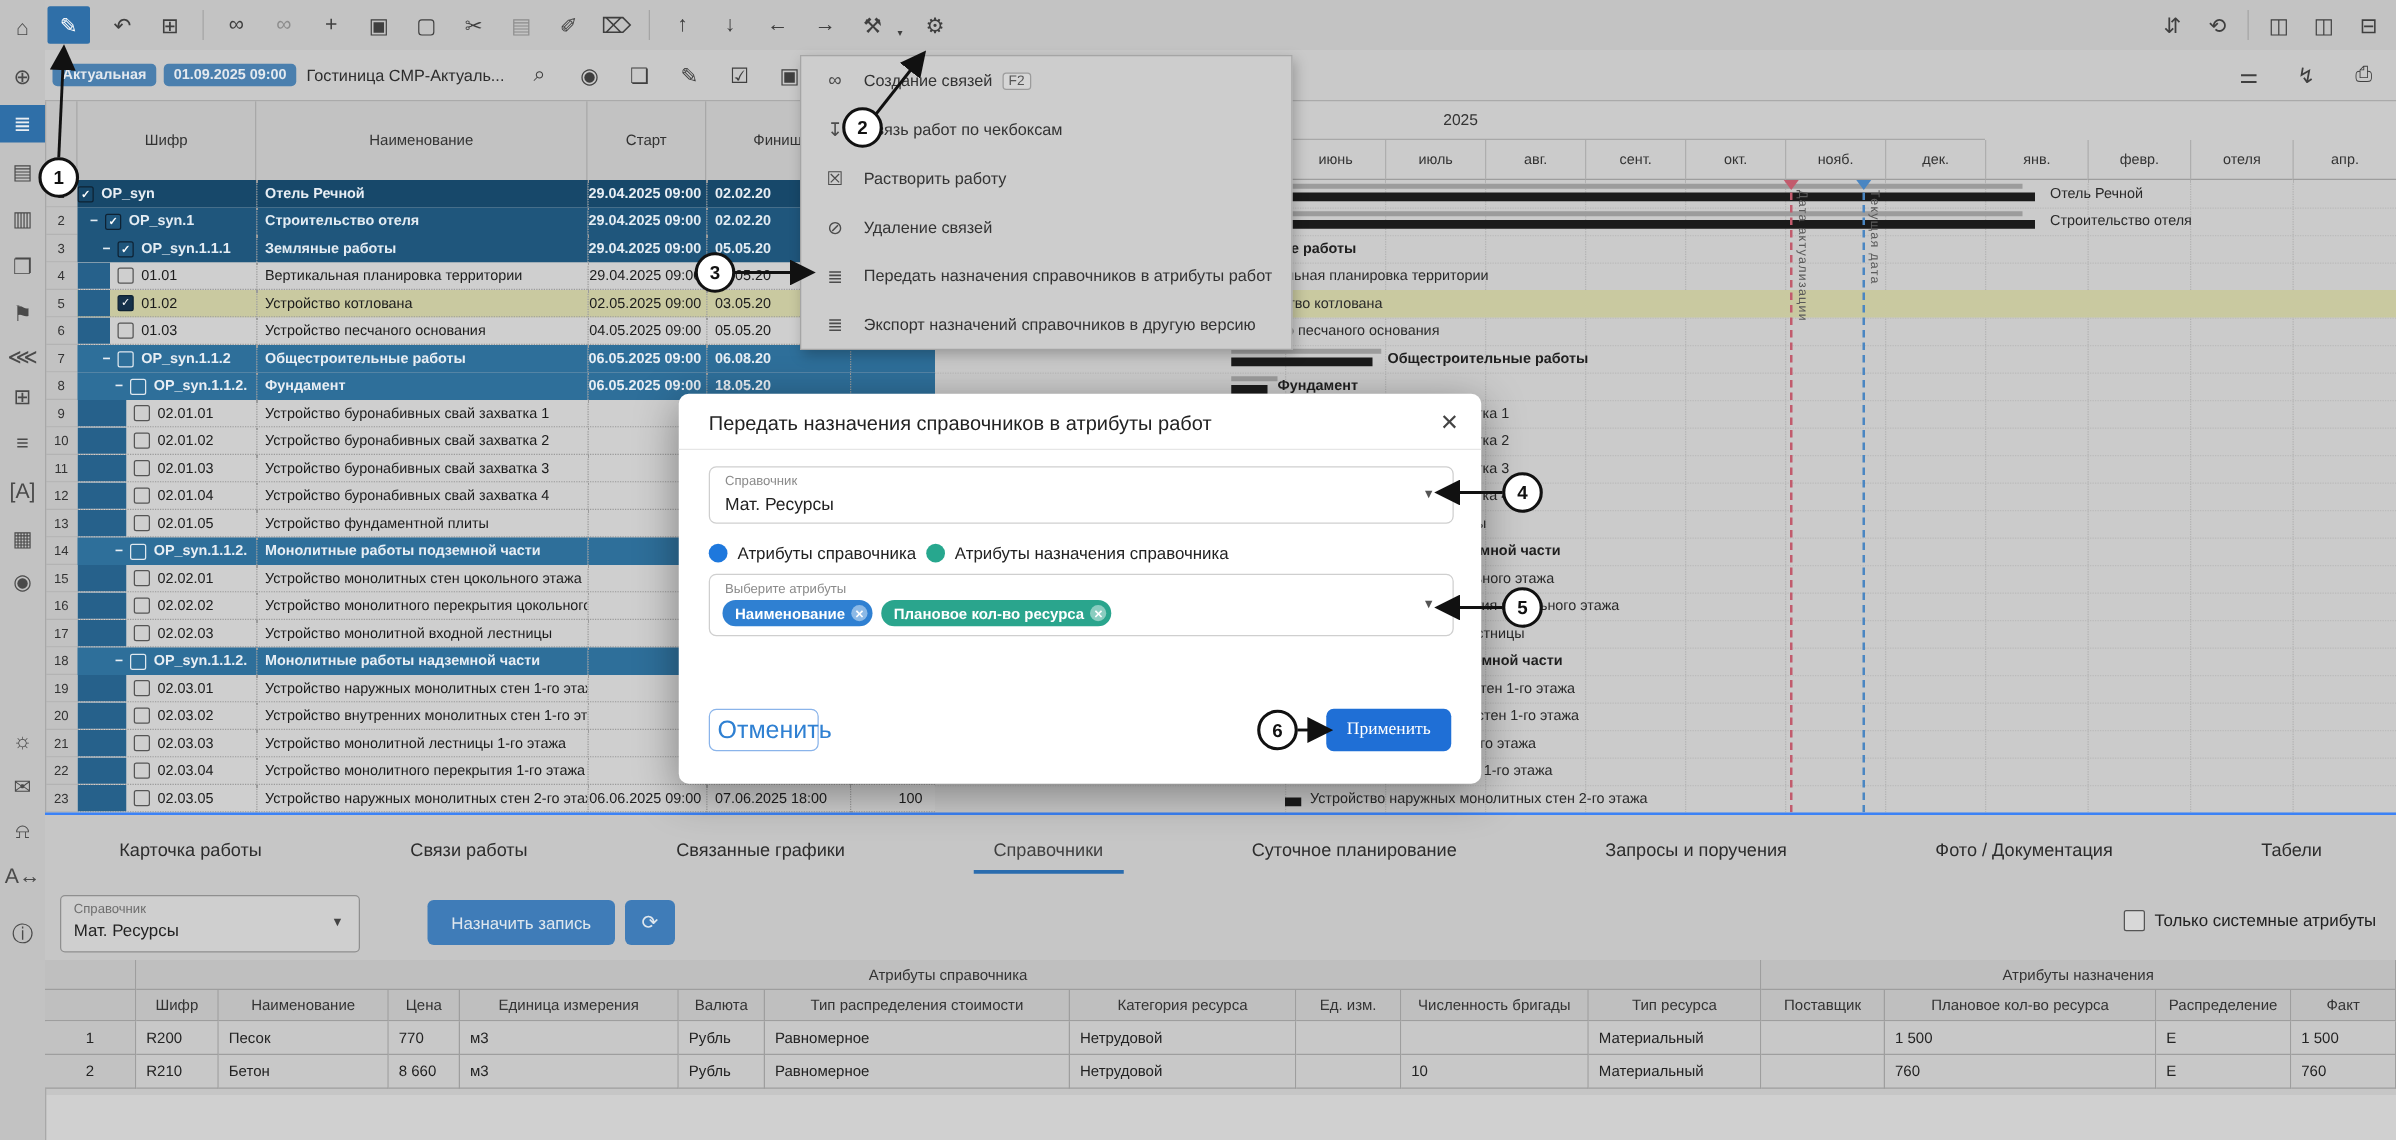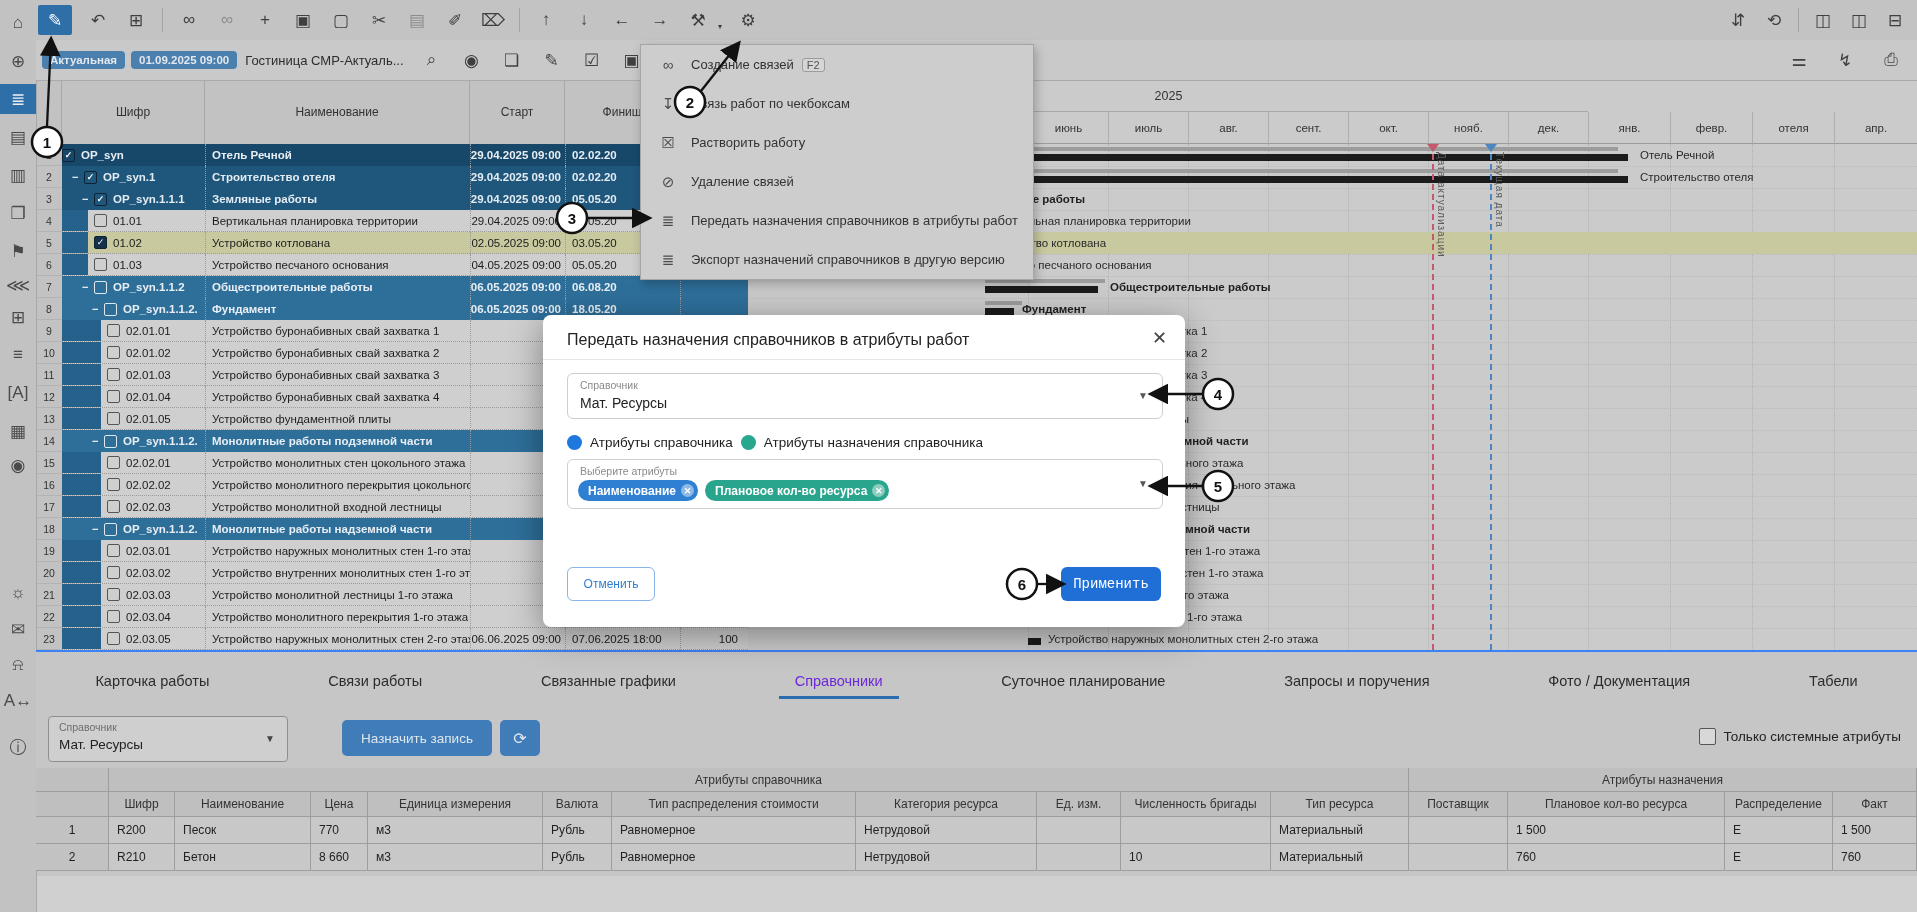--- a/index.html
+++ b/index.html
@@ -61,21 +61,21 @@
   #menu{left:640px;top:44px;width:392px;height:234px;background:#cdcdcd;border:1px solid #a5a5a5;
         box-shadow:2px 4px 10px rgba(0,0,0,.25);z-index:20;}
   .mi{position:absolute;left:0;width:100%;height:39px;display:flex;align-items:center;cursor:pointer;}
   .mi-ic{width:22px;margin-left:16px;margin-right:12px;font-size:15px;color:#4c4c4c;text-align:center;}
   .mi-label{font-size:13px;color:#333;white-space:nowrap;}
   .kbd{margin-left:8px;font-size:11px;color:#555;border:1px solid #9c9c9c;border-radius:3px;background:#d6d6d6;padding:0 4px;}
   
   #tabs{left:36px;top:650px;width:1881px;height:58px;background:#c6c6c6;border-top:2px solid #3b82f6;
         display:flex;align-items:center;justify-content:space-around;z-index:5;}
   .tab{font-size:14.5px;color:#2c2c2c;cursor:pointer;position:relative;padding:18px 4px;}
-  .tab.active{color:#6d28d9;}
+  .tab.active{color:#404040;}
   .tab.active::after{content:"";position:absolute;left:-12px;right:-12px;bottom:8px;height:3px;background:#2a6cae;}
   #ctrls{left:36px;top:708px;width:1881px;height:60px;background:#c6c6c6;z-index:5;}
   #ref-select{position:absolute;left:12px;top:8px;width:238px;height:44px;border:1px solid #8f8f8f;border-radius:4px;background:#cfcfcf;cursor:pointer;}
   #ref-select .lab{position:absolute;left:10px;top:4px;font-size:10.5px;color:#6e6e6e;}
   #ref-select .val{position:absolute;left:10px;top:20px;font-size:13.5px;color:#222;}
   #ref-select .car{position:absolute;right:12px;top:16px;font-size:10px;color:#444;}
   .bbtn{position:absolute;top:12px;height:36px;background:#3f7cb8;color:#dfe7ee;border:none;border-radius:5px;
         font-size:13.5px;font-family:"Liberation Sans",sans-serif;cursor:pointer;}
   #chkline{position:absolute;right:16px;top:20px;display:flex;align-items:center;gap:8px;font-size:13.5px;color:#222;}
   #chkbox{width:15px;height:15px;border:1.5px solid #555;border-radius:2px;background:#d8d8d8;}
@@ -98,23 +98,23 @@
   .msel .val{position:absolute;left:12px;top:21px;font-size:14px;color:#222;}
   .msel .car{position:absolute;right:14px;top:16px;font-size:10px;color:#555;}
   #m-legend{position:absolute;left:24px;top:120px;display:flex;align-items:center;gap:8px;font-size:13.5px;color:#222;}
   .dot{width:15px;height:15px;border-radius:50%;}
   .chips{position:absolute;left:10px;top:20px;display:flex;gap:7px;}
   .chip2{height:21px;border-radius:11px;color:#fff;font-size:12px;font-weight:bold;display:flex;align-items:center;
          padding:0 4px 0 10px;white-space:nowrap;}
   .chip-x{width:13px;height:13px;border-radius:50%;background:rgba(255,255,255,.45);color:#fff;font-size:9px;
           display:flex;align-items:center;justify-content:center;margin-left:5px;cursor:pointer;}
   #m-cancel{position:absolute;left:24px;top:252px;width:88px;height:34px;background:#fff;border:1px solid #8ab4ea;
-            border-radius:6px;color:#2f80d2;font-size:12px;font-family:"Liberation Sans",sans-serif;cursor:pointer;}
+            border-radius:6px;color:#2f80d2;font-size:20px;font-family:"Liberation Sans",sans-serif;cursor:pointer;}
   #m-apply{position:absolute;right:24px;top:252px;width:100px;height:34px;background:#1f6fd6;border:none;
-           border-radius:6px;color:#fff;font-size:14px;font-family:Liberation Mono, monospace;cursor:pointer;}
+           border-radius:6px;color:#fff;font-size:14px;font-family:Liberation Serif, serif;cursor:pointer;}
   
   #ann{left:0;top:0;width:1917px;height:912px;z-index:100;pointer-events:none;}
 </style>
 </head>
 <body>
 
 <div id="page">
   <div id="rail" class="abs">
       <div class="rail-ic" style="top: 8px;">⌂</div>
       <div class="rail-ic" style="top: 46px;">⊕</div>

